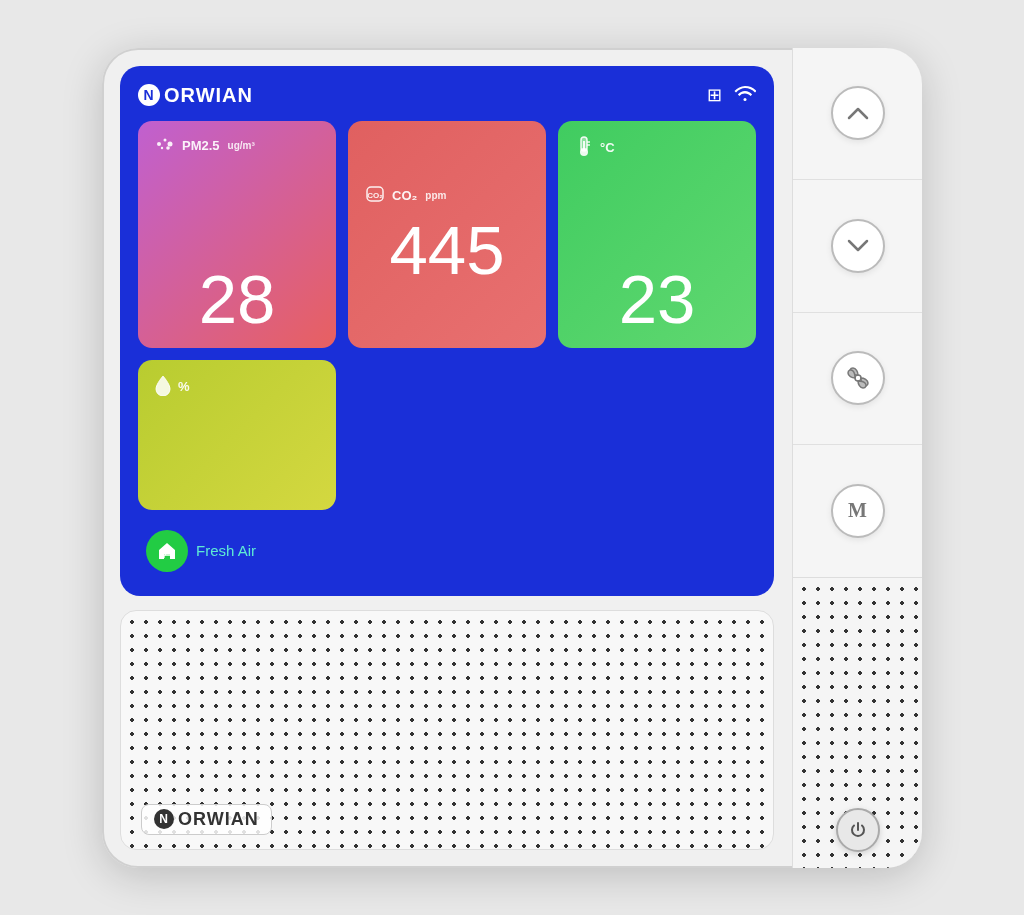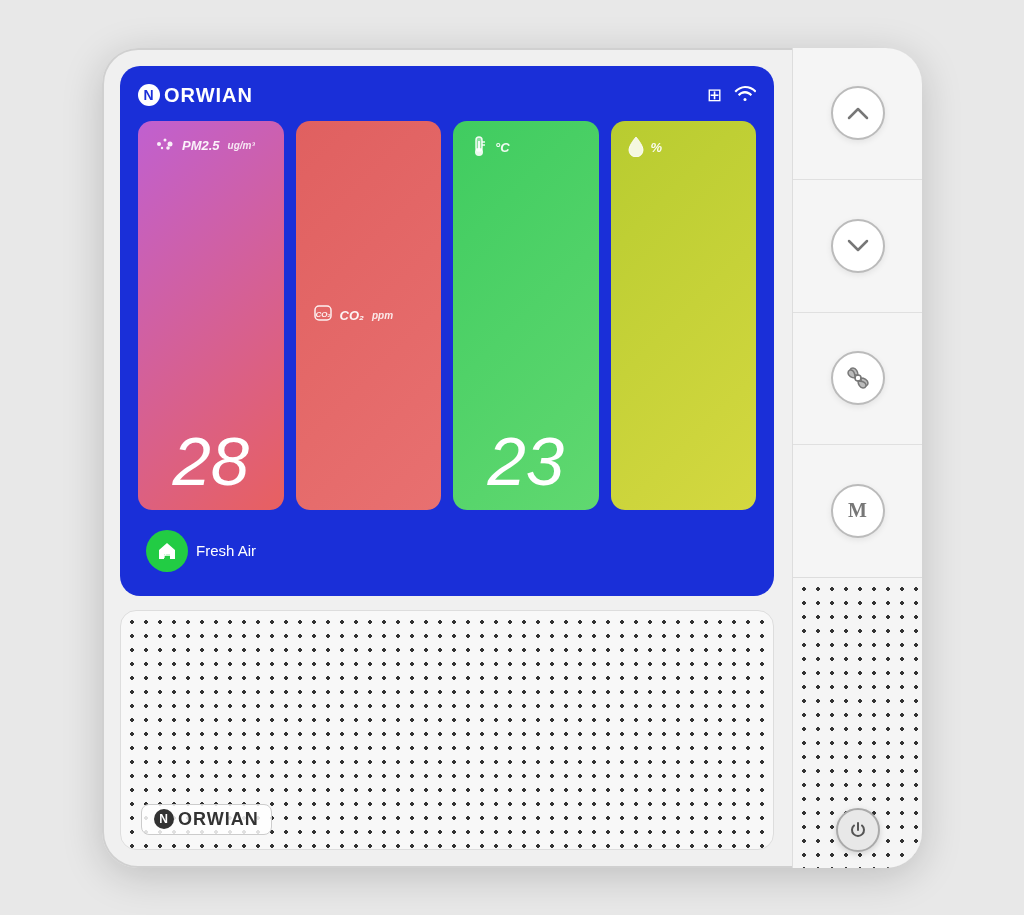--- a/index.html
+++ b/index.html
@@ -81,24 +81,23 @@
       display: flex;
       align-items: center;
       gap: 12px;
       color: white;
       font-size: 18px;
     }
 
     
     .sensor-grid {
       display: grid;
-      grid-template-columns: 1fr 1fr 1fr 1fr;
+      grid-template-columns: 1fr 1fr 1fr;
       gap: 12px;
       flex: 1;
-      font-style: italic;
     }
 
     .sensor-card {
       border-radius: 14px;
       padding: 14px 16px;
       display: flex;
       flex-direction: column;
       justify-content: space-between;
       position: relative;
       overflow: hidden;
@@ -149,21 +148,21 @@
       align-items: center;
       gap: 18px;
       margin-top: 4px;
       padding: 6px 8px;
     }
 
     .control-item {
       display: flex;
       align-items: center;
       gap: 8px;
-      color: #ffffff;
+      color: #5eead4;
       font-size: 15px;
       font-weight: 500;
     }
 
     .control-icon-btn {
       width: 42px;
       height: 42px;
       border-radius: 50%;
       display: flex;
       align-items: center;
@@ -364,20 +363,21 @@
           <div class="card-label">
             <span class="card-icon">
               <svg width="22" height="20" viewBox="0 0 22 20" fill="rgba(255,255,255,0.9)">
                 <rect x="3" y="3" width="16" height="14" rx="4" ry="4" stroke="rgba(255,255,255,0.9)" stroke-width="1.5" fill="none"></rect>
                 <text x="11" y="14" text-anchor="middle" font-size="8" fill="rgba(255,255,255,0.9)" font-weight="bold">CO₂</text>
               </svg>
             </span>
             <span>CO₂</span>
             <span class="card-unit">ppm</span>
           </div>
+          <div class="card-value">445</div>
         </div>
 
         <div class="sensor-card card-temp">
           <div class="card-label">
             <span class="card-icon">
               <svg width="20" height="22" viewBox="0 0 20 22" fill="rgba(255,255,255,0.9)">
                 <rect x="7" y="2" width="6" height="14" rx="3" fill="rgba(255,255,255,0.4)" stroke="rgba(255,255,255,0.9)" stroke-width="1.5"></rect>
                 <circle cx="10" cy="17" r="4" fill="rgba(255,255,255,0.9)"></circle>
                 <rect x="9" y="6" width="2" height="10" fill="rgba(255,255,255,0.9)"></rect>
                 <line x1="13" y1="7" x2="16" y2="7" stroke="rgba(255,255,255,0.9)" stroke-width="1.5"></line>

